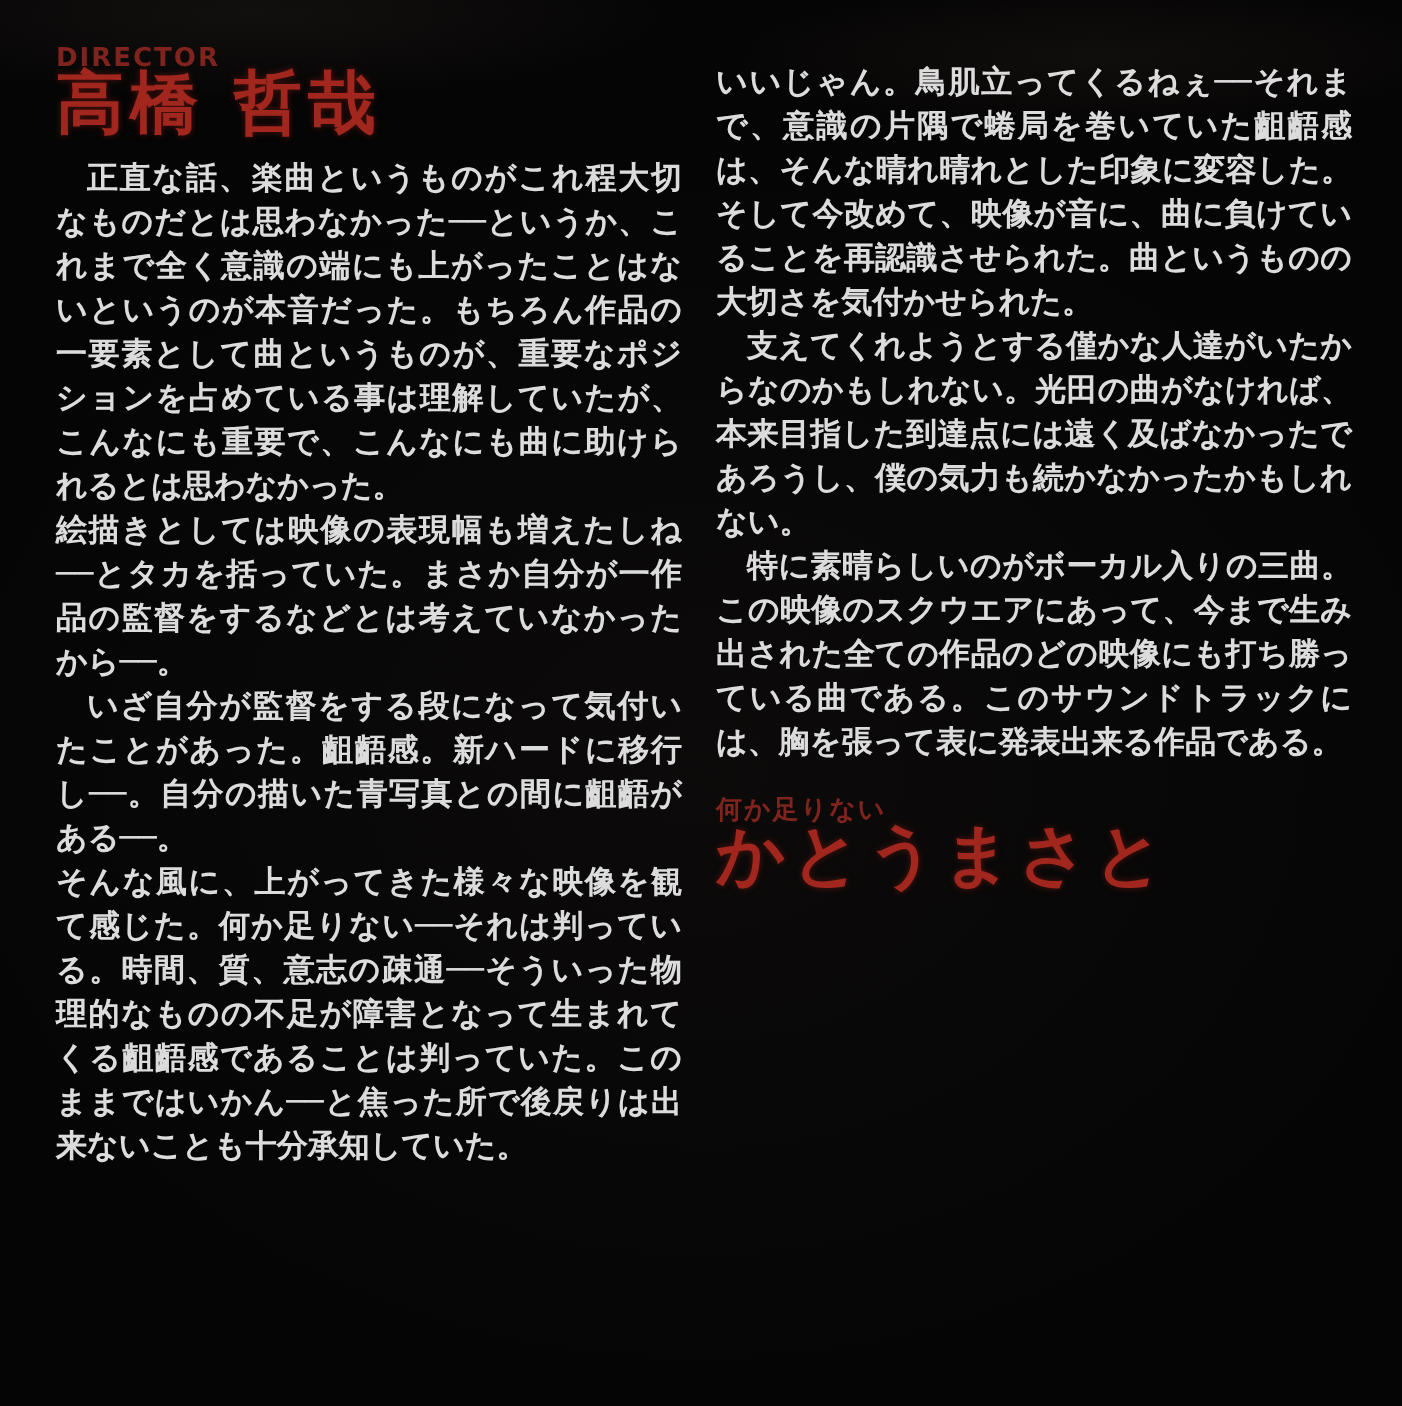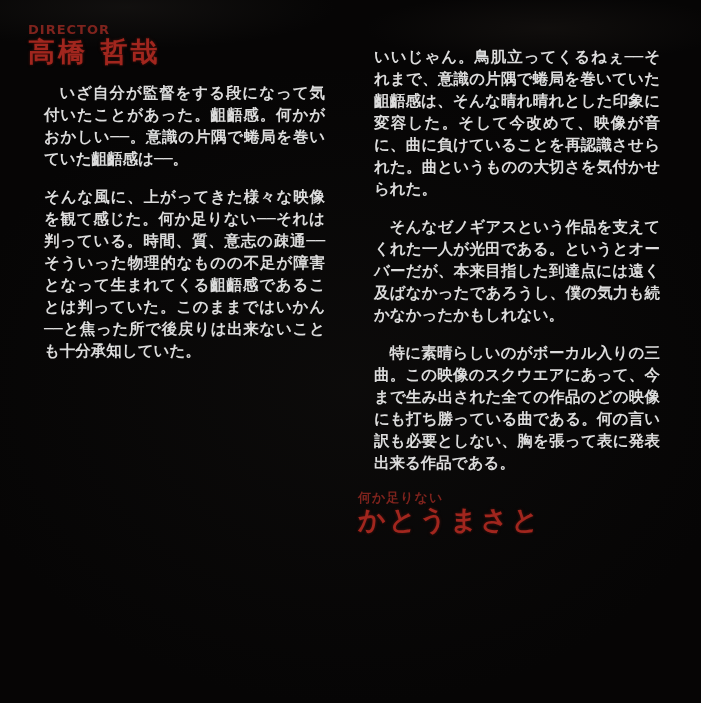--- a/index.html
+++ b/index.html
@@ -20,60 +20,62 @@
     position: absolute;
     top: 0;
     color: #dcdcdc;
     font-size: 15.5px;
     line-height: 22px;
     font-weight: 700;
     text-align: justify;
   }
   .col-left  { left: 28px;  width: 313px; padding-top: 22px; }
   .col-right { left: 358px; width: 318px; padding-top: 30px; }
-  .para { margin: 16px; }
+  .para { margin: 0; }
   .para.indent { text-indent: 1em; }
   .sec-label {
     font-size: 13px;
     font-weight: 700;
     letter-spacing: 1px;
     color: #7e231d;
     margin: 0;
     line-height: 15px;
   }
   .sec-name {
     font-family: "DejaVu Serif", serif;
-    font-size: 27px;
+    font-size: 34px;
     font-weight: 700;
     letter-spacing: 3px;
     color: #a1261e;
     margin: 1px 0 12px 0;
     line-height: 28px;
     text-shadow: 0 0 3px rgba(140,30,20,0.55);
   }
   .sec2 { margin-top: 16px; }
 </style>
 </head>
 <body>
 
 <div class="page">
   <div class="texture"></div>
 
   <div class="col col-left">
     <p class="sec-label">DIRECTOR</p>
     <p class="sec-name">高橋 哲哉</p>
-    <p class="para indent">いざ自分が監督をする段になって気付いたことがあった。齟齬感。何かがおかしい──。意識の片隅で蜷局を巻いていた齟齬感は──。</p>
+    <p class="para indent">正直な話、楽曲というものがこれ程大切なものだとは思わなかった──というか、これまで全く意識の端にも上がったことはないというのが本音だった。もちろん作品の一要素として曲というものが、重要なポジションを占めている事は理解していたが、こんなにも重要で、こんなにも曲に助けられるとは思わなかった。</p>
+    <p class="para">絵描きとしては映像の表現幅も増えたしね──とタカを括っていた。まさか自分が一作品の監督をするなどとは考えていなかったから──。</p>
+    <p class="para indent">いざ自分が監督をする段になって気付いたことがあった。齟齬感。新ハードに移行し──。自分の描いた青写真との間に齟齬がある──。</p>
     <p class="para">そんな風に、上がってきた様々な映像を観て感じた。何か足りない──それは判っている。時間、質、意志の疎通──そういった物理的なものの不足が障害となって生まれてくる齟齬感であることは判っていた。このままではいかん──と焦った所で後戻りは出来ないことも十分承知していた。</p>
 
   </div>
 
   <div class="col col-right">
     <p class="para">いいじゃん。鳥肌立ってくるねぇ──それまで、意識の片隅で蜷局を巻いていた齟齬感は、そんな晴れ晴れとした印象に変容した。そして今改めて、映像が音に、曲に負けていることを再認識させられた。曲というものの大切さを気付かせられた。</p>
-    <p class="para indent">そんなゼノギアスという作品を支えてくれた一人が光田である。というとオーバーだが、本来目指した到達点には遠く及ばなかったであろうし、僕の気力も続かなかったかもしれない。</p>
-    <p class="para indent">特に素晴らしいのがボーカル入りの三曲。この映像のスクウエアにあって、今まで生み出された全ての作品のどの映像にも打ち勝っている曲である。何の言い訳も必要としない、胸を張って表に発表出来る作品である。</p>
+    <p class="para indent">支えてくれようとする僅かな人達がいたからなのかもしれない。光田の曲がなければ、本来目指した到達点には遠く及ばなかったであろうし、僕の気力も続かなかったかもしれない。</p>
+    <p class="para indent">特に素晴らしいのがボーカル入りの三曲。この映像のスクウエアにあって、今まで生み出された全ての作品のどの映像にも打ち勝っている曲である。このサウンドトラックには、胸を張って表に発表出来る作品である。</p>
 
     <div class="sec2">
       <p class="sec-label">何か足りない</p>
       <p class="sec-name">かとうまさと</p>
     </div>
 
   </div>
 </div>
 
 </body></html>

